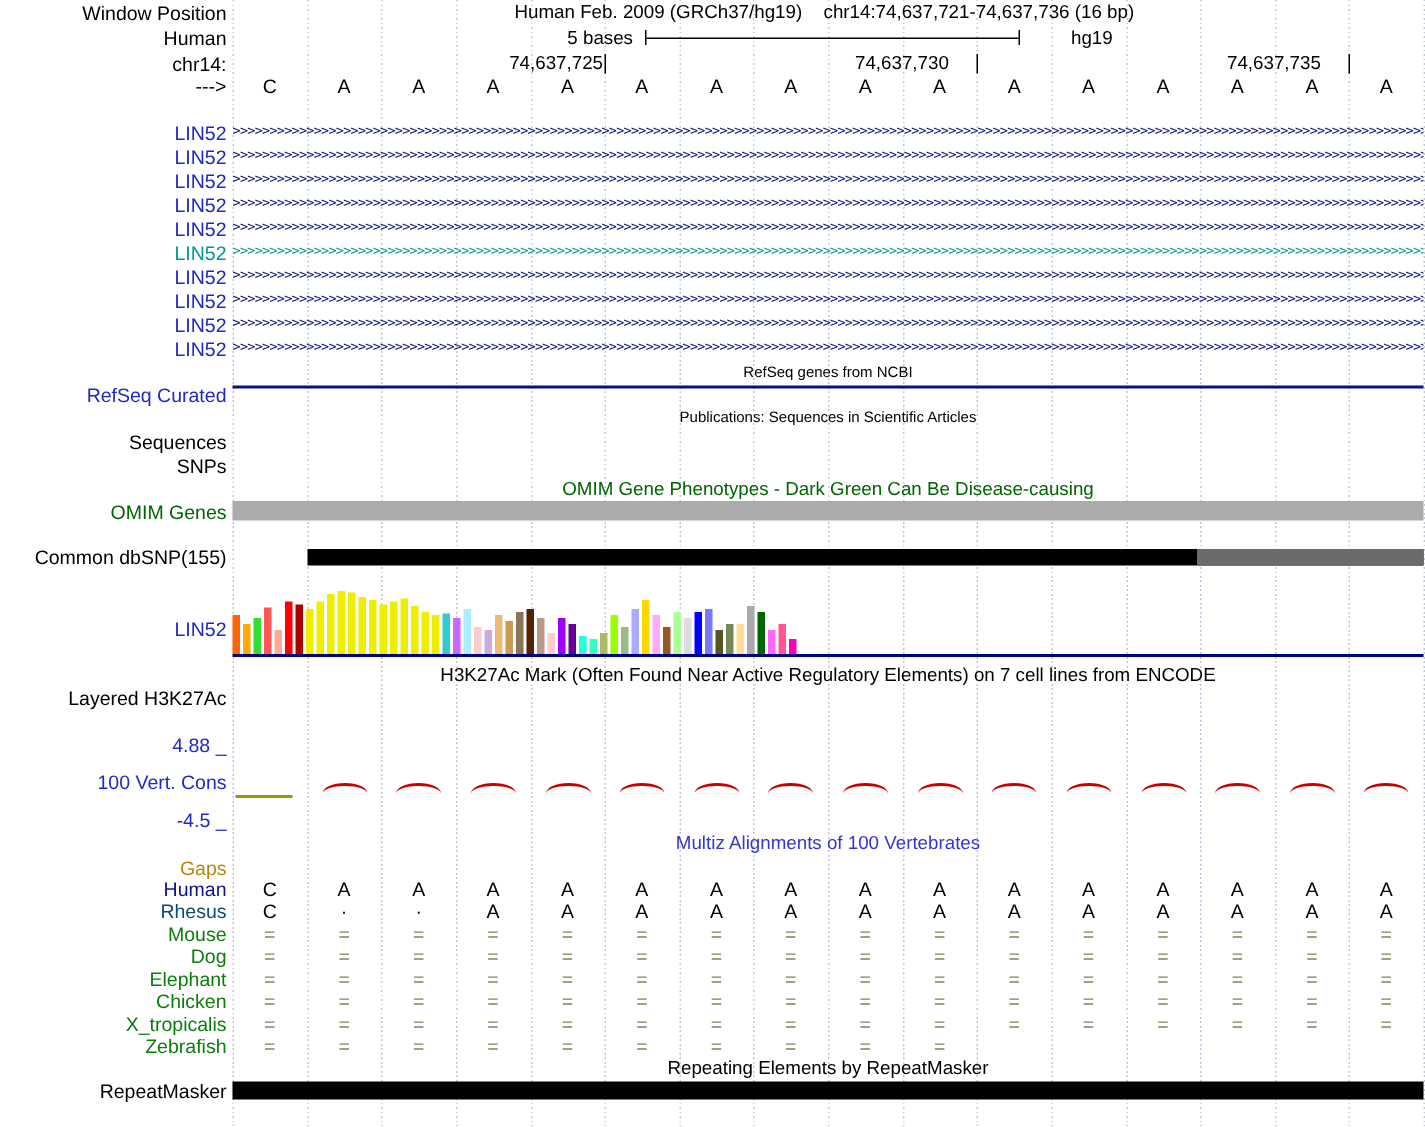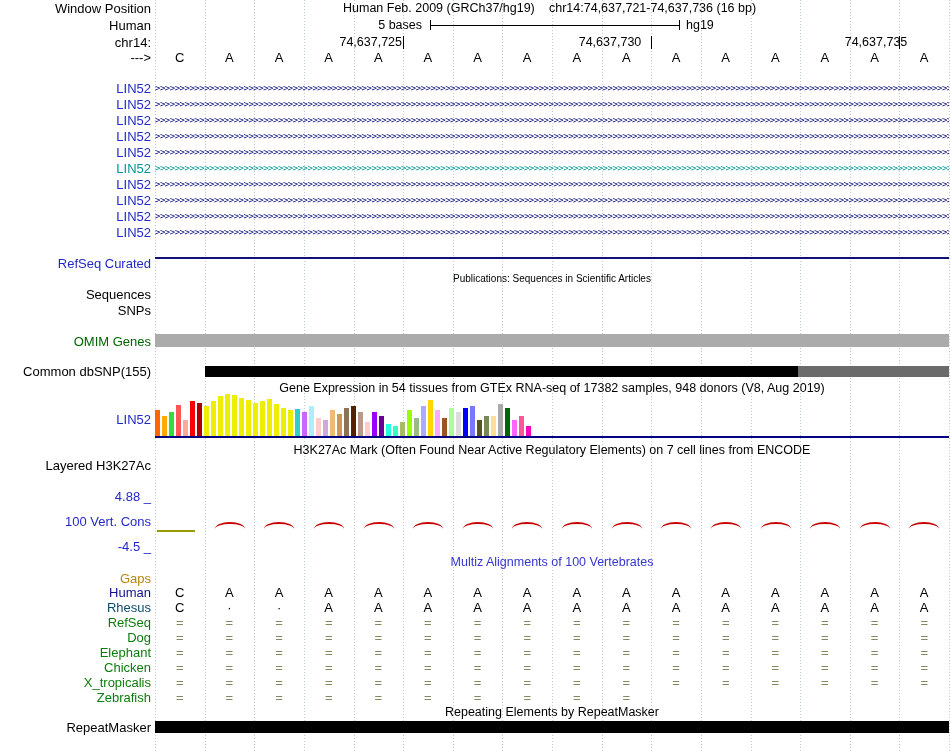--- a/index.html
+++ b/index.html
@@ -50,26 +50,26 @@
 
   <div class="lbl" style="top:1px">Window Position</div>
   <div class="abs" style="left:343px;top:1px">Human Feb. 2009 (GRCh37/hg19)</div>
   <div class="abs" style="left:549px;top:1px">chr14:74,637,721-74,637,736 (16 bp)</div>
 
   <div class="lbl" style="top:18px">Human</div>
   <div class="abs" style="left:330px;top:18px;width:92px;text-align:right">5 bases</div>
   <div class="scalebar">
       <div></div>
     </div>
-  <div class="abs" style="left:686px;top:18px">hg19</div>
+  <div class="abs" style="left:714px;top:18px">hg19</div>
 
   <div class="lbl" style="top:35px">chr14:</div>
   <div class="abs" style="left:322px;top:35px;width:80px;text-align:right">74,637,725</div>
-  <div class="abs" style="left:570px;top:35px;width:80px;text-align:center">74,637,730</div>
-  <div class="abs" style="left:836px;top:35px;width:80px;text-align:center">74,637,735</div>
+  <div class="abs" style="left:570px;top:35px;width:80px;text-align:left">74,637,730</div>
+  <div class="abs" style="left:818px;top:35px;width:80px;text-align:left">74,637,735</div>
   <div class="tick" style="left:403px;top:36px"></div>
   <div class="tick" style="left:651px;top:36px"></div>
   <div class="tick" style="left:899px;top:36px"></div>
 
   <div class="lbl" style="top:50px">---&gt;</div>
   <div>
       <div class="basecell" style="left: 155px; width: 49.6px; top: 50px;">C</div>
       <div class="basecell" style="left: 204.6px; width: 49.6px; top: 50px;">A</div>
       <div class="basecell" style="left: 254.3px; width: 49.6px; top: 50px;">A</div>
       <div class="basecell" style="left: 303.9px; width: 49.6px; top: 50px;">A</div>
@@ -103,35 +103,36 @@
       <div class="lbl" style="top: 177px; color: rgb(34, 40, 199);">LIN52</div>
       <div class="arrowline" style="top: 177px; color: rgb(12, 12, 120);">&gt;&gt;&gt;&gt;&gt;&gt;&gt;&gt;&gt;&gt;&gt;&gt;&gt;&gt;&gt;&gt;&gt;&gt;&gt;&gt;&gt;&gt;&gt;&gt;&gt;&gt;&gt;&gt;&gt;&gt;&gt;&gt;&gt;&gt;&gt;&gt;&gt;&gt;&gt;&gt;&gt;&gt;&gt;&gt;&gt;&gt;&gt;&gt;&gt;&gt;&gt;&gt;&gt;&gt;&gt;&gt;&gt;&gt;&gt;&gt;&gt;&gt;&gt;&gt;&gt;&gt;&gt;&gt;&gt;&gt;&gt;&gt;&gt;&gt;&gt;&gt;&gt;&gt;&gt;&gt;&gt;&gt;&gt;&gt;&gt;&gt;&gt;&gt;&gt;&gt;&gt;&gt;&gt;&gt;&gt;&gt;&gt;&gt;&gt;&gt;&gt;&gt;&gt;&gt;&gt;&gt;&gt;&gt;&gt;&gt;&gt;&gt;&gt;&gt;&gt;&gt;&gt;&gt;&gt;&gt;&gt;&gt;&gt;&gt;&gt;&gt;&gt;&gt;&gt;&gt;&gt;&gt;&gt;&gt;&gt;&gt;&gt;&gt;&gt;&gt;&gt;&gt;&gt;&gt;&gt;&gt;&gt;&gt;&gt;&gt;&gt;&gt;&gt;&gt;&gt;&gt;&gt;&gt;&gt;&gt;&gt;&gt;&gt;&gt;&gt;&gt;&gt;&gt;&gt;&gt;&gt;&gt;&gt;&gt;&gt;&gt;&gt;&gt;&gt;&gt;&gt;&gt;&gt;&gt;&gt;&gt;&gt;&gt;&gt;&gt;&gt;&gt;&gt;&gt;&gt;&gt;&gt;&gt;&gt;&gt;&gt;&gt;&gt;&gt;&gt;&gt;&gt;&gt;&gt;&gt;&gt;&gt;&gt;&gt;&gt;&gt;&gt;&gt;&gt;&gt;</div>
       <div class="lbl" style="top: 193px; color: rgb(34, 40, 199);">LIN52</div>
       <div class="arrowline" style="top: 193px; color: rgb(12, 12, 120);">&gt;&gt;&gt;&gt;&gt;&gt;&gt;&gt;&gt;&gt;&gt;&gt;&gt;&gt;&gt;&gt;&gt;&gt;&gt;&gt;&gt;&gt;&gt;&gt;&gt;&gt;&gt;&gt;&gt;&gt;&gt;&gt;&gt;&gt;&gt;&gt;&gt;&gt;&gt;&gt;&gt;&gt;&gt;&gt;&gt;&gt;&gt;&gt;&gt;&gt;&gt;&gt;&gt;&gt;&gt;&gt;&gt;&gt;&gt;&gt;&gt;&gt;&gt;&gt;&gt;&gt;&gt;&gt;&gt;&gt;&gt;&gt;&gt;&gt;&gt;&gt;&gt;&gt;&gt;&gt;&gt;&gt;&gt;&gt;&gt;&gt;&gt;&gt;&gt;&gt;&gt;&gt;&gt;&gt;&gt;&gt;&gt;&gt;&gt;&gt;&gt;&gt;&gt;&gt;&gt;&gt;&gt;&gt;&gt;&gt;&gt;&gt;&gt;&gt;&gt;&gt;&gt;&gt;&gt;&gt;&gt;&gt;&gt;&gt;&gt;&gt;&gt;&gt;&gt;&gt;&gt;&gt;&gt;&gt;&gt;&gt;&gt;&gt;&gt;&gt;&gt;&gt;&gt;&gt;&gt;&gt;&gt;&gt;&gt;&gt;&gt;&gt;&gt;&gt;&gt;&gt;&gt;&gt;&gt;&gt;&gt;&gt;&gt;&gt;&gt;&gt;&gt;&gt;&gt;&gt;&gt;&gt;&gt;&gt;&gt;&gt;&gt;&gt;&gt;&gt;&gt;&gt;&gt;&gt;&gt;&gt;&gt;&gt;&gt;&gt;&gt;&gt;&gt;&gt;&gt;&gt;&gt;&gt;&gt;&gt;&gt;&gt;&gt;&gt;&gt;&gt;&gt;&gt;&gt;&gt;&gt;&gt;&gt;&gt;&gt;&gt;&gt;&gt;&gt;&gt;</div>
       <div class="lbl" style="top: 209px; color: rgb(34, 40, 199);">LIN52</div>
       <div class="arrowline" style="top: 209px; color: rgb(12, 12, 120);">&gt;&gt;&gt;&gt;&gt;&gt;&gt;&gt;&gt;&gt;&gt;&gt;&gt;&gt;&gt;&gt;&gt;&gt;&gt;&gt;&gt;&gt;&gt;&gt;&gt;&gt;&gt;&gt;&gt;&gt;&gt;&gt;&gt;&gt;&gt;&gt;&gt;&gt;&gt;&gt;&gt;&gt;&gt;&gt;&gt;&gt;&gt;&gt;&gt;&gt;&gt;&gt;&gt;&gt;&gt;&gt;&gt;&gt;&gt;&gt;&gt;&gt;&gt;&gt;&gt;&gt;&gt;&gt;&gt;&gt;&gt;&gt;&gt;&gt;&gt;&gt;&gt;&gt;&gt;&gt;&gt;&gt;&gt;&gt;&gt;&gt;&gt;&gt;&gt;&gt;&gt;&gt;&gt;&gt;&gt;&gt;&gt;&gt;&gt;&gt;&gt;&gt;&gt;&gt;&gt;&gt;&gt;&gt;&gt;&gt;&gt;&gt;&gt;&gt;&gt;&gt;&gt;&gt;&gt;&gt;&gt;&gt;&gt;&gt;&gt;&gt;&gt;&gt;&gt;&gt;&gt;&gt;&gt;&gt;&gt;&gt;&gt;&gt;&gt;&gt;&gt;&gt;&gt;&gt;&gt;&gt;&gt;&gt;&gt;&gt;&gt;&gt;&gt;&gt;&gt;&gt;&gt;&gt;&gt;&gt;&gt;&gt;&gt;&gt;&gt;&gt;&gt;&gt;&gt;&gt;&gt;&gt;&gt;&gt;&gt;&gt;&gt;&gt;&gt;&gt;&gt;&gt;&gt;&gt;&gt;&gt;&gt;&gt;&gt;&gt;&gt;&gt;&gt;&gt;&gt;&gt;&gt;&gt;&gt;&gt;&gt;&gt;&gt;&gt;&gt;&gt;&gt;&gt;&gt;&gt;&gt;&gt;&gt;&gt;&gt;&gt;&gt;&gt;&gt;&gt;</div>
       <div class="lbl" style="top: 225px; color: rgb(34, 40, 199);">LIN52</div>
       <div class="arrowline" style="top: 225px; color: rgb(12, 12, 120);">&gt;&gt;&gt;&gt;&gt;&gt;&gt;&gt;&gt;&gt;&gt;&gt;&gt;&gt;&gt;&gt;&gt;&gt;&gt;&gt;&gt;&gt;&gt;&gt;&gt;&gt;&gt;&gt;&gt;&gt;&gt;&gt;&gt;&gt;&gt;&gt;&gt;&gt;&gt;&gt;&gt;&gt;&gt;&gt;&gt;&gt;&gt;&gt;&gt;&gt;&gt;&gt;&gt;&gt;&gt;&gt;&gt;&gt;&gt;&gt;&gt;&gt;&gt;&gt;&gt;&gt;&gt;&gt;&gt;&gt;&gt;&gt;&gt;&gt;&gt;&gt;&gt;&gt;&gt;&gt;&gt;&gt;&gt;&gt;&gt;&gt;&gt;&gt;&gt;&gt;&gt;&gt;&gt;&gt;&gt;&gt;&gt;&gt;&gt;&gt;&gt;&gt;&gt;&gt;&gt;&gt;&gt;&gt;&gt;&gt;&gt;&gt;&gt;&gt;&gt;&gt;&gt;&gt;&gt;&gt;&gt;&gt;&gt;&gt;&gt;&gt;&gt;&gt;&gt;&gt;&gt;&gt;&gt;&gt;&gt;&gt;&gt;&gt;&gt;&gt;&gt;&gt;&gt;&gt;&gt;&gt;&gt;&gt;&gt;&gt;&gt;&gt;&gt;&gt;&gt;&gt;&gt;&gt;&gt;&gt;&gt;&gt;&gt;&gt;&gt;&gt;&gt;&gt;&gt;&gt;&gt;&gt;&gt;&gt;&gt;&gt;&gt;&gt;&gt;&gt;&gt;&gt;&gt;&gt;&gt;&gt;&gt;&gt;&gt;&gt;&gt;&gt;&gt;&gt;&gt;&gt;&gt;&gt;&gt;&gt;&gt;&gt;&gt;&gt;&gt;&gt;&gt;&gt;&gt;&gt;&gt;&gt;&gt;&gt;&gt;&gt;&gt;&gt;&gt;&gt;</div>
     </div>
 
+  <div class="title small" style="top:243px">RefSeq genes from NCBI</div>
   <div class="bar" style="left: 155px; top: 257px; width: 794px; height: 2px; background: rgb(16, 16, 120);"></div>
   <div class="lbl" style="top: 256px; color: rgb(34, 40, 199);">RefSeq Curated</div>
 
   <div class="title small" style="top:273px">Publications: Sequences in Scientific Articles</div>
   <div class="lbl" style="top:287px">Sequences</div>
   <div class="lbl" style="top:303px">SNPs</div>
 
+  <div class="title" style="top: 319px; color: rgb(0, 100, 0);">OMIM Gene Phenotypes - Dark Green Can Be Disease-causing</div>
   <div class="bar" style="left: 155px; top: 334px; width: 794px; height: 13px; background: rgb(171, 171, 171);"></div>
   <div class="lbl" style="top: 334px; color: rgb(0, 100, 0);">OMIM Genes</div>
 
   <div class="bar" style="left: 205px; top: 366px; width: 744px; height: 11px; background: rgb(0, 0, 0);"></div>
   <div class="bar" style="left: 798px; top: 366px; width: 151px; height: 11px; background: rgb(107, 107, 107);"></div>
   <div class="lbl" style="top:364px">Common dbSNP(155)</div>
 
-  <div class="title" style="top:381px">Gene Expression in 54 tissues from GTEx RNA-seq of 17382 samples, 948 donors (V8, Aug 2019)</div>
   <div>
       <div class="gtexbar" style="left: 155px; top: 410px; height: 26px; background: rgb(255, 102, 0);"></div>
       <div class="gtexbar" style="left: 162px; top: 416px; height: 20px; background: rgb(255, 170, 0);"></div>
       <div class="gtexbar" style="left: 169px; top: 412px; height: 24px; background: rgb(51, 221, 51);"></div>
       <div class="gtexbar" style="left: 176px; top: 405px; height: 31px; background: rgb(255, 85, 85);"></div>
       <div class="gtexbar" style="left: 183px; top: 420px; height: 16px; background: rgb(255, 170, 153);"></div>
       <div class="gtexbar" style="left: 190px; top: 401px; height: 35px; background: rgb(255, 0, 0);"></div>
       <div class="gtexbar" style="left: 197px; top: 403px; height: 33px; background: rgb(170, 0, 0);"></div>
       <div class="gtexbar" style="left: 204px; top: 406px; height: 30px; background: rgb(238, 238, 0);"></div>
       <div class="gtexbar" style="left: 211px; top: 401px; height: 35px; background: rgb(238, 238, 0);"></div>
@@ -239,21 +240,21 @@
       <div class="aligncell" style="left: 452.8px; top: 600px; width: 49.6px; color: rgb(0, 0, 0);">A</div>
       <div class="aligncell" style="left: 502.4px; top: 600px; width: 49.6px; color: rgb(0, 0, 0);">A</div>
       <div class="aligncell" style="left: 552px; top: 600px; width: 49.6px; color: rgb(0, 0, 0);">A</div>
       <div class="aligncell" style="left: 601.6px; top: 600px; width: 49.6px; color: rgb(0, 0, 0);">A</div>
       <div class="aligncell" style="left: 651.3px; top: 600px; width: 49.6px; color: rgb(0, 0, 0);">A</div>
       <div class="aligncell" style="left: 700.9px; top: 600px; width: 49.6px; color: rgb(0, 0, 0);">A</div>
       <div class="aligncell" style="left: 750.5px; top: 600px; width: 49.6px; color: rgb(0, 0, 0);">A</div>
       <div class="aligncell" style="left: 800.1px; top: 600px; width: 49.6px; color: rgb(0, 0, 0);">A</div>
       <div class="aligncell" style="left: 849.8px; top: 600px; width: 49.6px; color: rgb(0, 0, 0);">A</div>
       <div class="aligncell" style="left: 899.4px; top: 600px; width: 49.6px; color: rgb(0, 0, 0);">A</div>
-      <div class="lbl" style="top: 615px; color: rgb(10, 125, 10);">RefSeq</div>
+      <div class="lbl" style="top: 615px; color: rgb(10, 125, 10);">Mouse</div>
       <div class="aligncell" style="left: 155px; top: 615px; width: 49.6px; color: rgb(133, 133, 95);">=</div>
       <div class="aligncell" style="left: 204.6px; top: 615px; width: 49.6px; color: rgb(133, 133, 95);">=</div>
       <div class="aligncell" style="left: 254.3px; top: 615px; width: 49.6px; color: rgb(133, 133, 95);">=</div>
       <div class="aligncell" style="left: 303.9px; top: 615px; width: 49.6px; color: rgb(133, 133, 95);">=</div>
       <div class="aligncell" style="left: 353.5px; top: 615px; width: 49.6px; color: rgb(133, 133, 95);">=</div>
       <div class="aligncell" style="left: 403.1px; top: 615px; width: 49.6px; color: rgb(133, 133, 95);">=</div>
       <div class="aligncell" style="left: 452.8px; top: 615px; width: 49.6px; color: rgb(133, 133, 95);">=</div>
       <div class="aligncell" style="left: 502.4px; top: 615px; width: 49.6px; color: rgb(133, 133, 95);">=</div>
       <div class="aligncell" style="left: 552px; top: 615px; width: 49.6px; color: rgb(133, 133, 95);">=</div>
       <div class="aligncell" style="left: 601.6px; top: 615px; width: 49.6px; color: rgb(133, 133, 95);">=</div>

